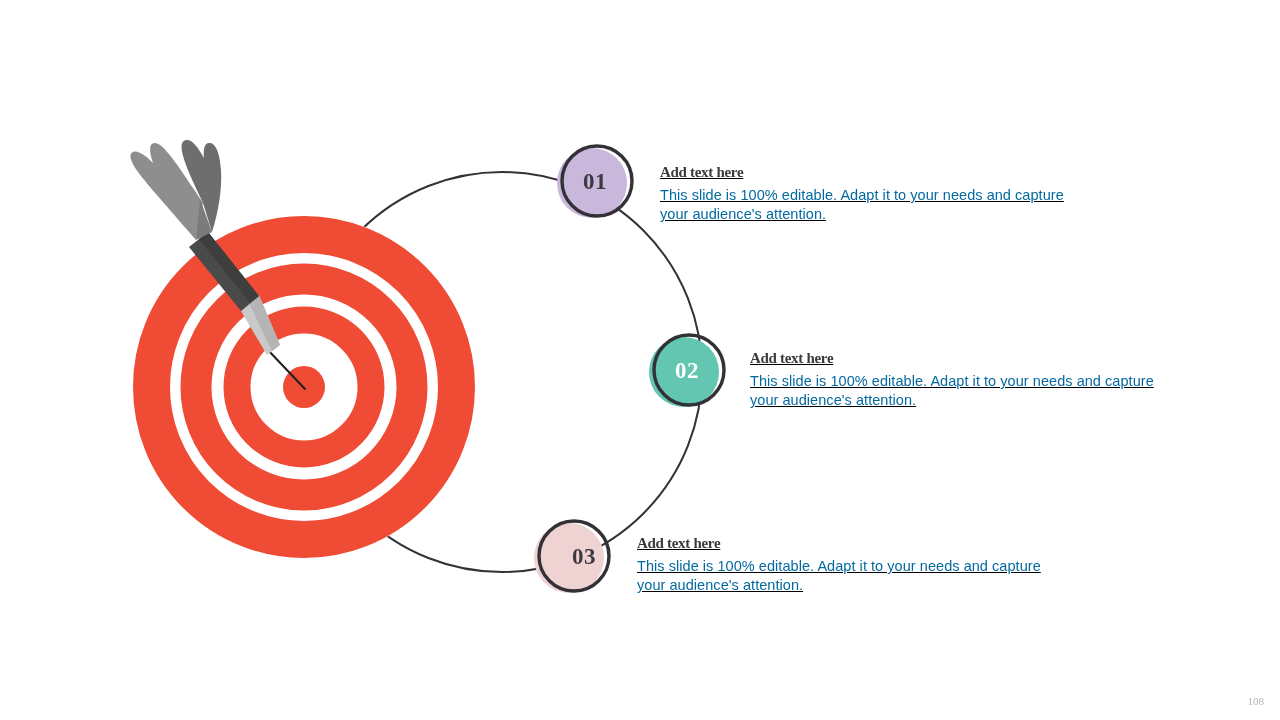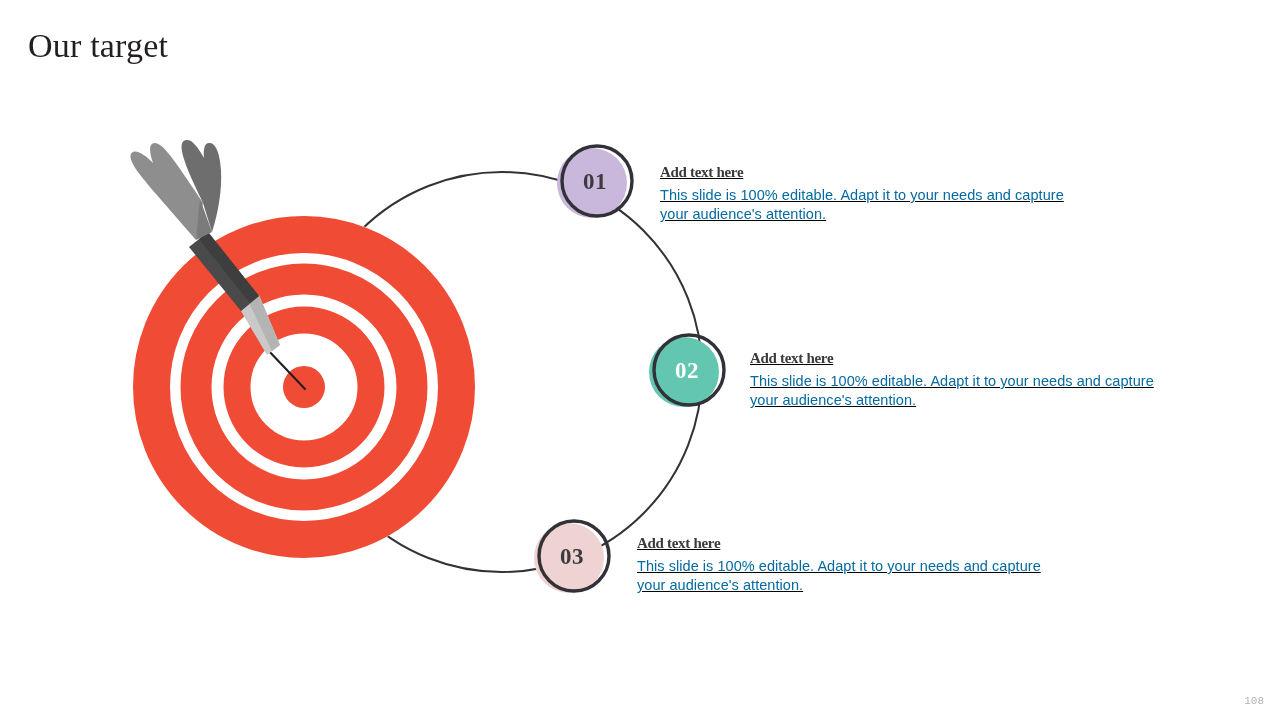--- a/index.html
+++ b/index.html
@@ -89,40 +89,39 @@
     font-weight: 700;
     font-size: 23px;
     line-height: 23px;
     letter-spacing: 0.5px;
     text-align: center;
     pointer-events: none;
     user-select: none;
   }
   #num-01 { left: 557px; top: 170px; width: 76px; color: #3c3a3f; }
   #num-02 { left: 649px; top: 359px; width: 76px; color: #ffffff; }
-  #num-03 { left: 534px; top: 545px; width: 76px; color: #3c3a3f; }
+  #num-03 { left: 534px; top: 545px; width: 76px; color: #3c3a3f; padding-left: 12px; }
 
   
   .page-number {
     position: absolute;
     right: 16px;
     bottom: 12px;
-    font-family: Liberation Mono, monospace;
+    font-family: Liberation Serif, serif;
     font-size: 11px;
     line-height: 14px;
     color: #b4b4b4;
     text-align: right;
   }
 </style>
 </head>
 <body>
 
 <div class="slide">
 
-  <div class="slide-title">Our target</div>
 
   <div class="stage">
     <svg width="1280" height="720" viewBox="0 0 1280 720">
 
       <circle cx="502" cy="372" r="200" fill="none" stroke="#333138" stroke-width="2"></circle>
 
       <g>
 
         <circle cx="304" cy="387" r="171.5" fill="#ffffff"></circle>
 

